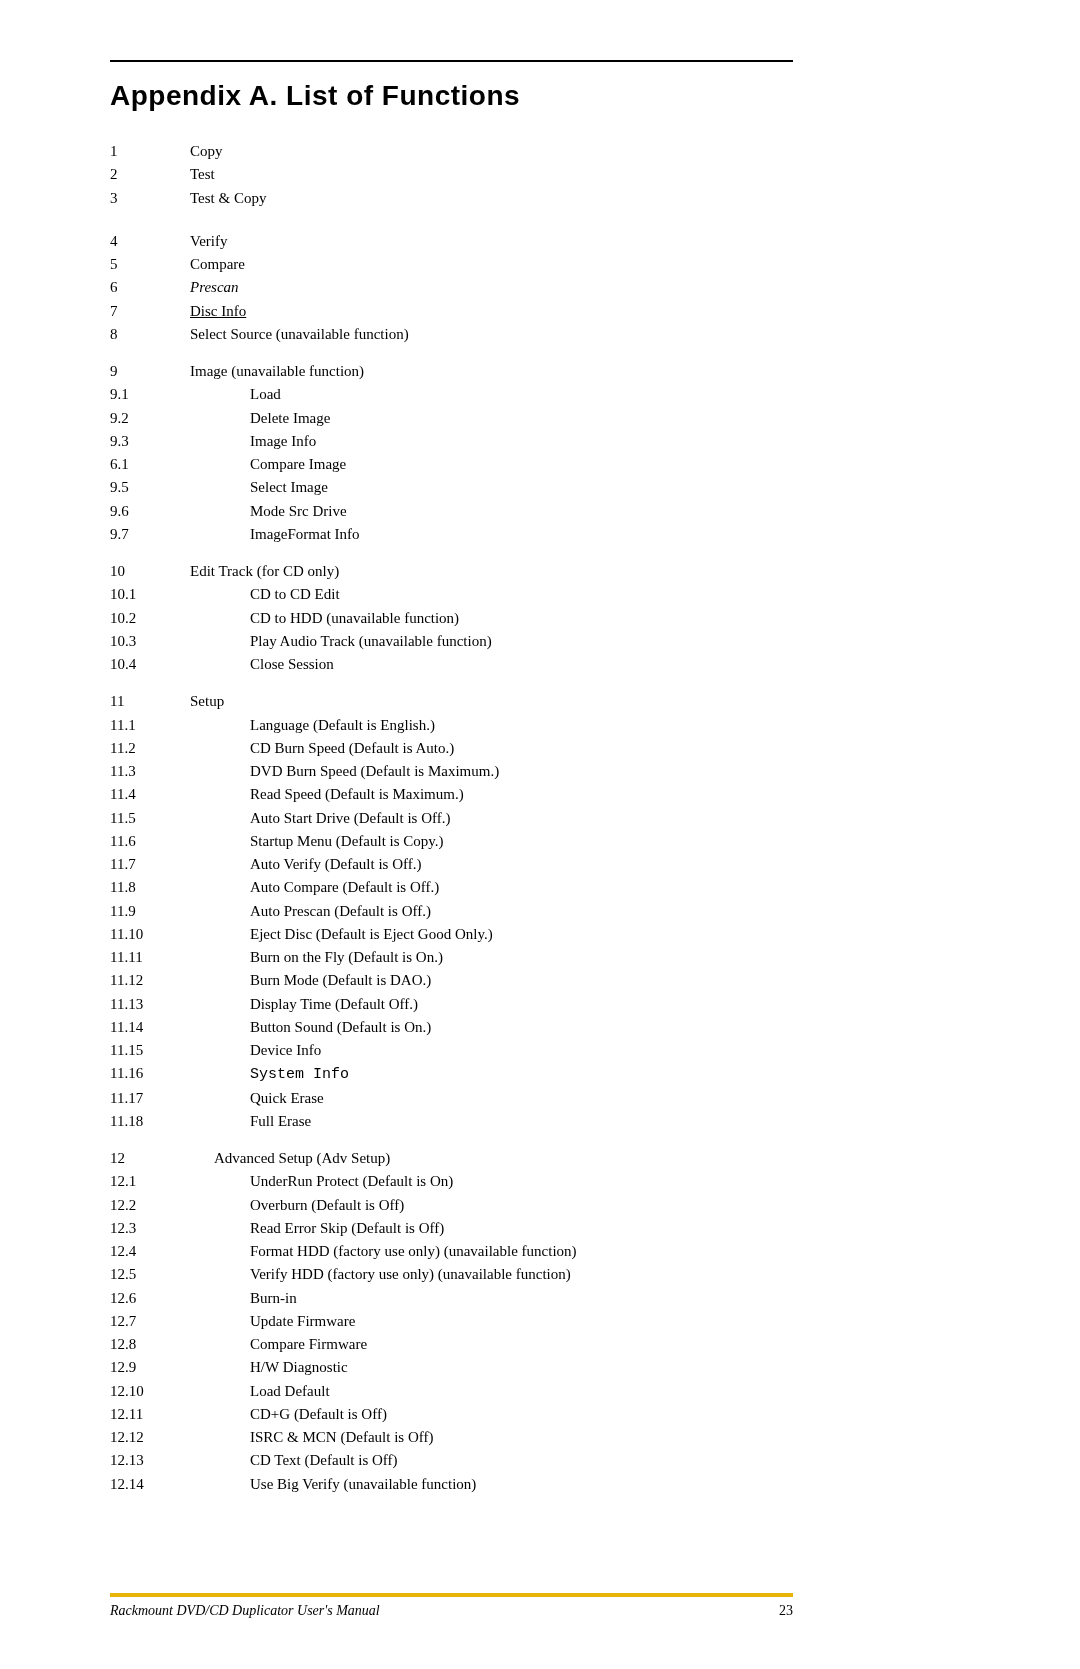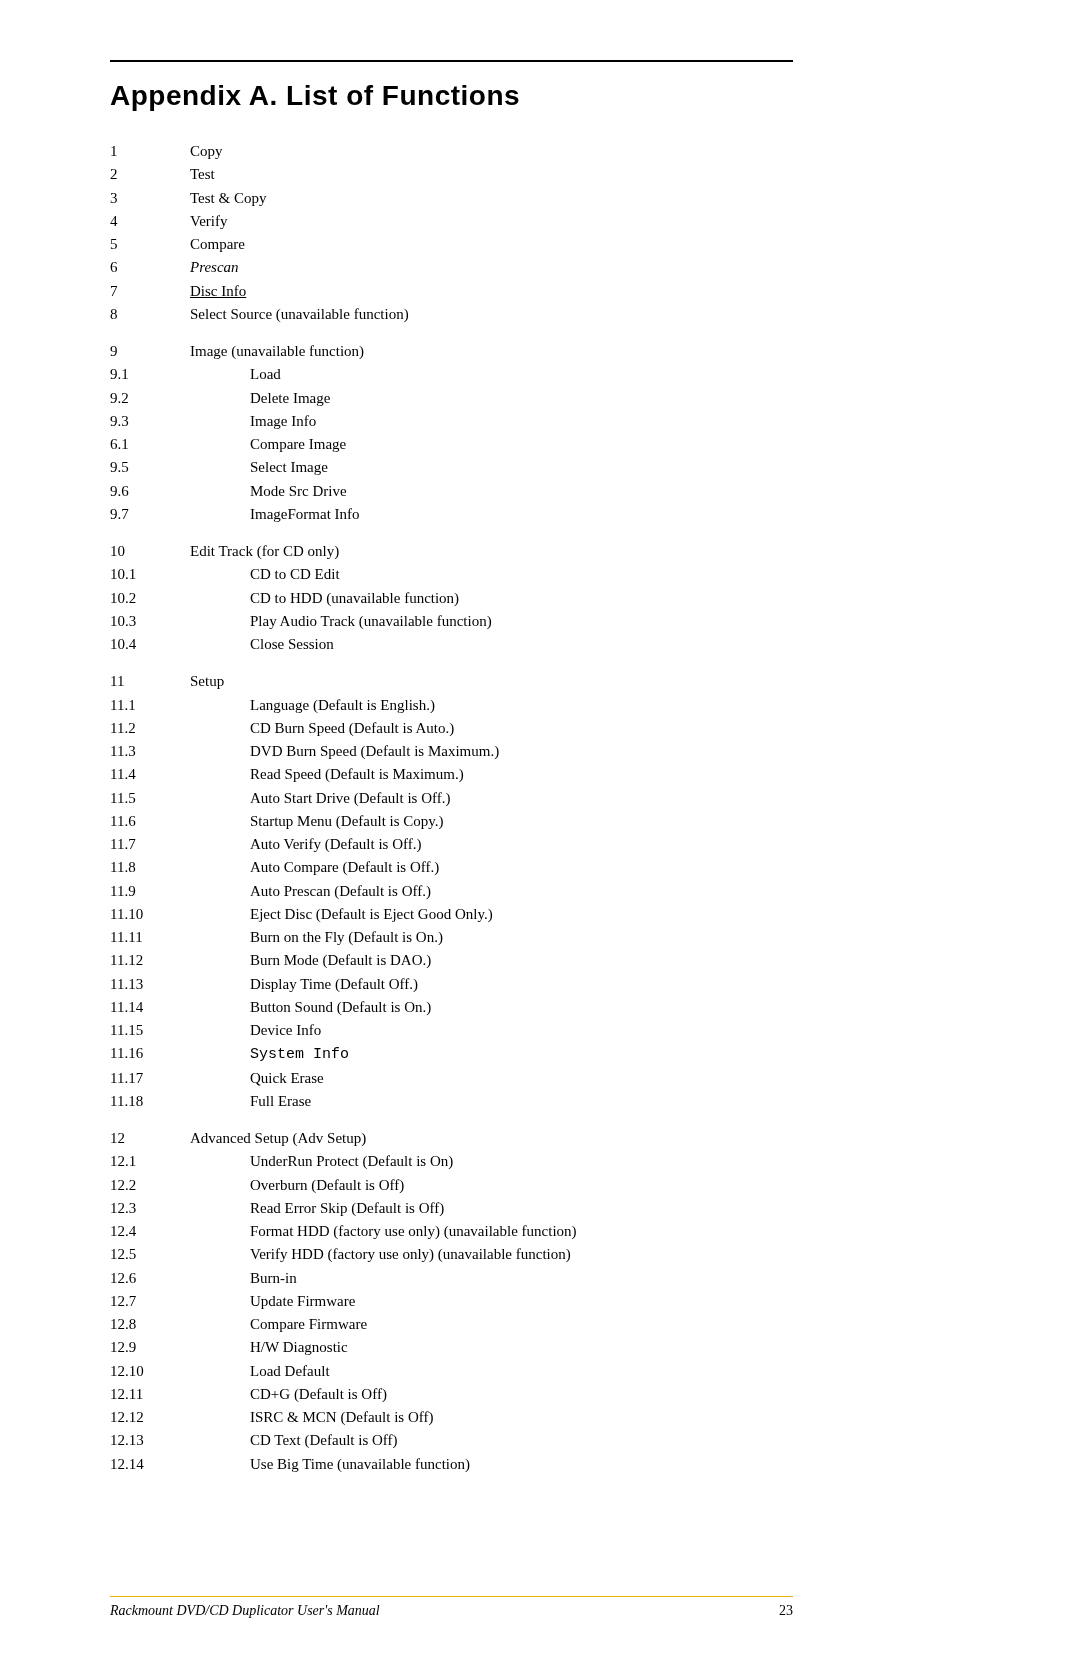--- a/index.html
+++ b/index.html
@@ -56,21 +56,21 @@
     }
 
     .footer {
       position: absolute;
       bottom: 50px;
       left: 110px;
       right: 110px;
       display: flex;
       justify-content: space-between;
       align-items: center;
-      border-top: 1px solid #eab308;
+      border-top: 4px solid #eab308;
       padding-top: 6px;
     }
 
     .footer-left {
       font-style: italic;
       font-size: 14px;
     }
 
     .footer-right {
       font-size: 14px;
@@ -95,21 +95,21 @@
       <div class="function-row">
         <span class="num-col">2</span>
         <span style="flex: 1 1 0%;">Test</span>
       </div>
       <div class="function-row">
         <span class="num-col">3</span>
         <span style="flex: 1 1 0%;">Test &amp; Copy</span>
       </div>
       <div class="function-row">
         <span class="num-col">4</span>
-        <span style="flex: 1 1 0%;">Verify</span>
+        <span style="flex: 1 1 0%; margin-top: 20px;">Verify</span>
       </div>
       <div class="function-row">
         <span class="num-col">5</span>
         <span style="flex: 1 1 0%;">Compare</span>
       </div>
       <div class="function-row">
         <span class="num-col">6</span>
         <span style="flex: 1 1 0%; font-style: italic;">Prescan</span>
       </div>
       <div class="function-row">
@@ -247,21 +247,21 @@
         <span class="num-col">11.17</span>
         <span style="padding-left: 60px; flex: 1 1 0%;">Quick Erase</span>
       </div>
       <div class="function-row">
         <span class="num-col">11.18</span>
         <span style="padding-left: 60px; flex: 1 1 0%;">Full Erase</span>
       </div>
       <div class="section-gap"></div>
       <div class="function-row">
         <span class="num-col">12</span>
-        <span style="flex: 1 1 0%;">Advanced Setup (Adv Setup)</span>
+        <span style="flex: 1 1 0%; margin-left: 24px;">Advanced Setup (Adv Setup)</span>
       </div>
       <div class="function-row">
         <span class="num-col">12.1</span>
         <span style="padding-left: 60px; flex: 1 1 0%;">UnderRun Protect (Default is On)</span>
       </div>
       <div class="function-row">
         <span class="num-col">12.2</span>
         <span style="padding-left: 60px; flex: 1 1 0%;">Overburn (Default is Off)</span>
       </div>
       <div class="function-row">
@@ -303,21 +303,21 @@
       <div class="function-row">
         <span class="num-col">12.12</span>
         <span style="padding-left: 60px; flex: 1 1 0%;">ISRC &amp; MCN (Default is Off)</span>
       </div>
       <div class="function-row">
         <span class="num-col">12.13</span>
         <span style="padding-left: 60px; flex: 1 1 0%;">CD Text (Default is Off)</span>
       </div>
       <div class="function-row">
         <span class="num-col">12.14</span>
-        <span style="padding-left: 60px; flex: 1 1 0%;">Use Big Time (unavailable function)</span>
+        <span style="padding-left: 60px; flex: 1 1 0%;">Use Big Verify (unavailable function)</span>
       </div>
     </div>
 
   <div class="footer">
     <span class="footer-left">Rackmount DVD/CD Duplicator User's Manual</span>
     <span class="footer-right">23</span>
   </div>
 </div>
 
 </body></html>

